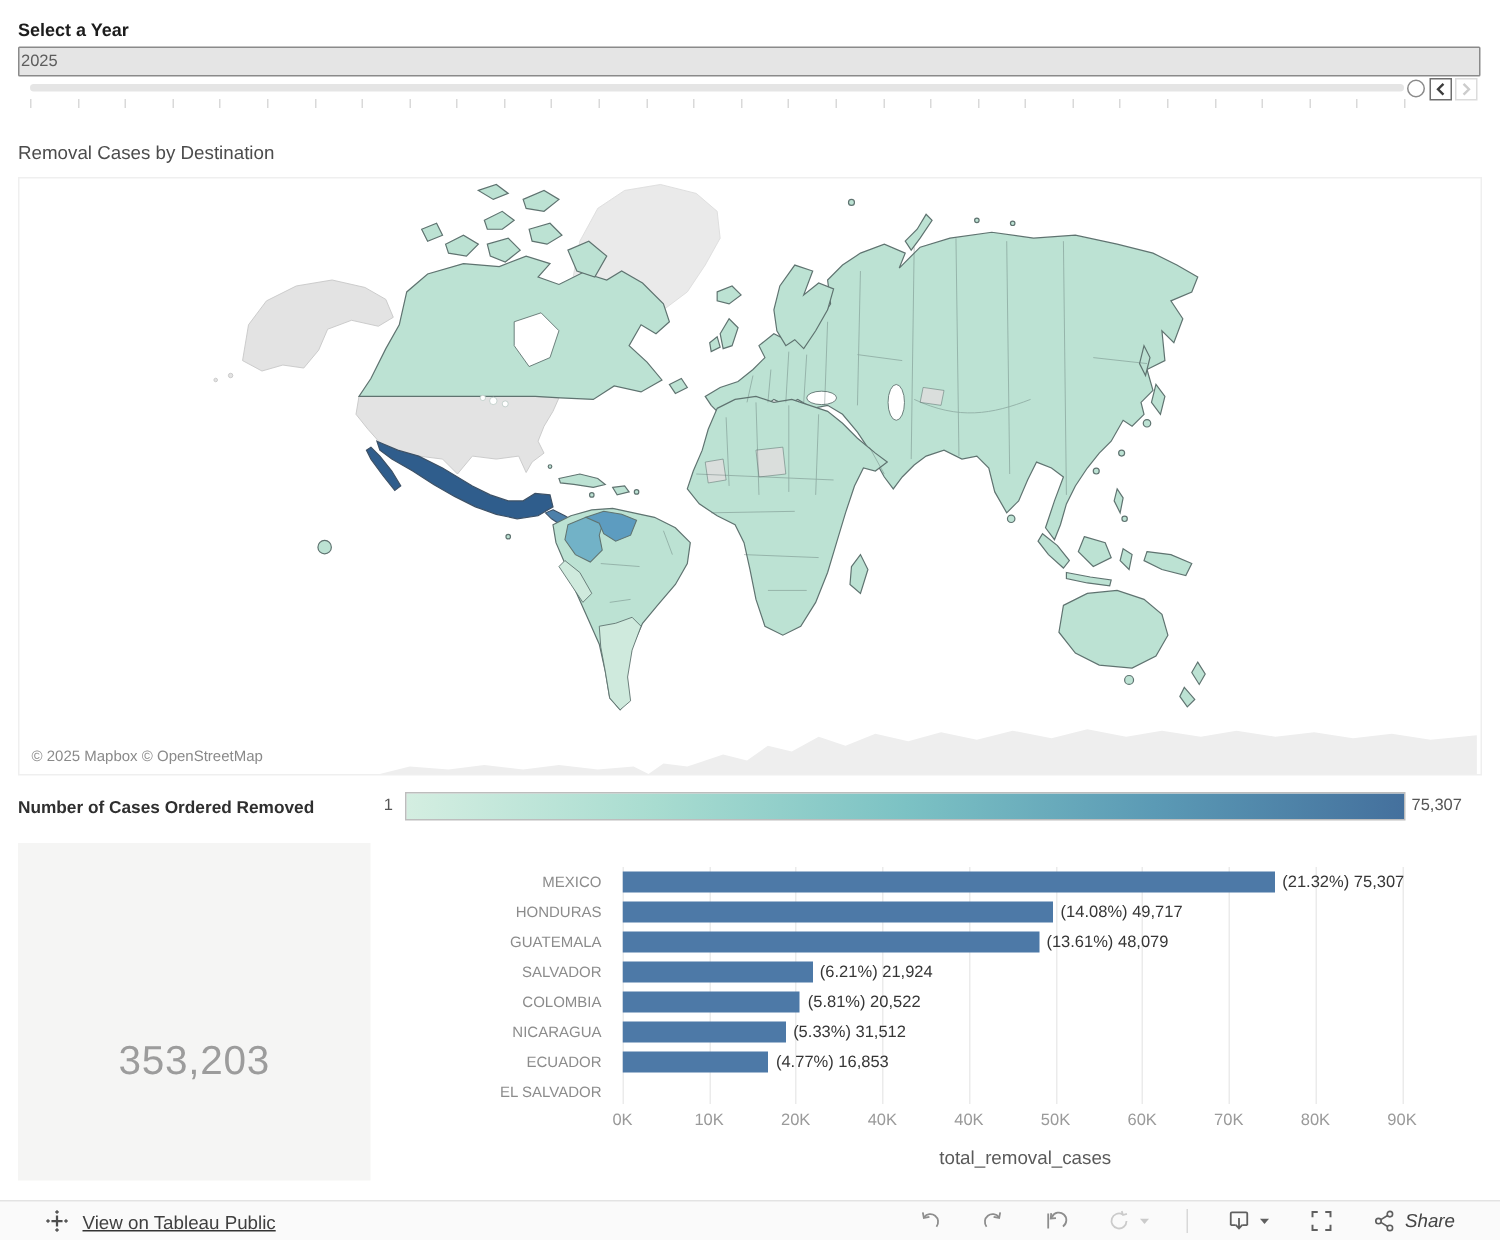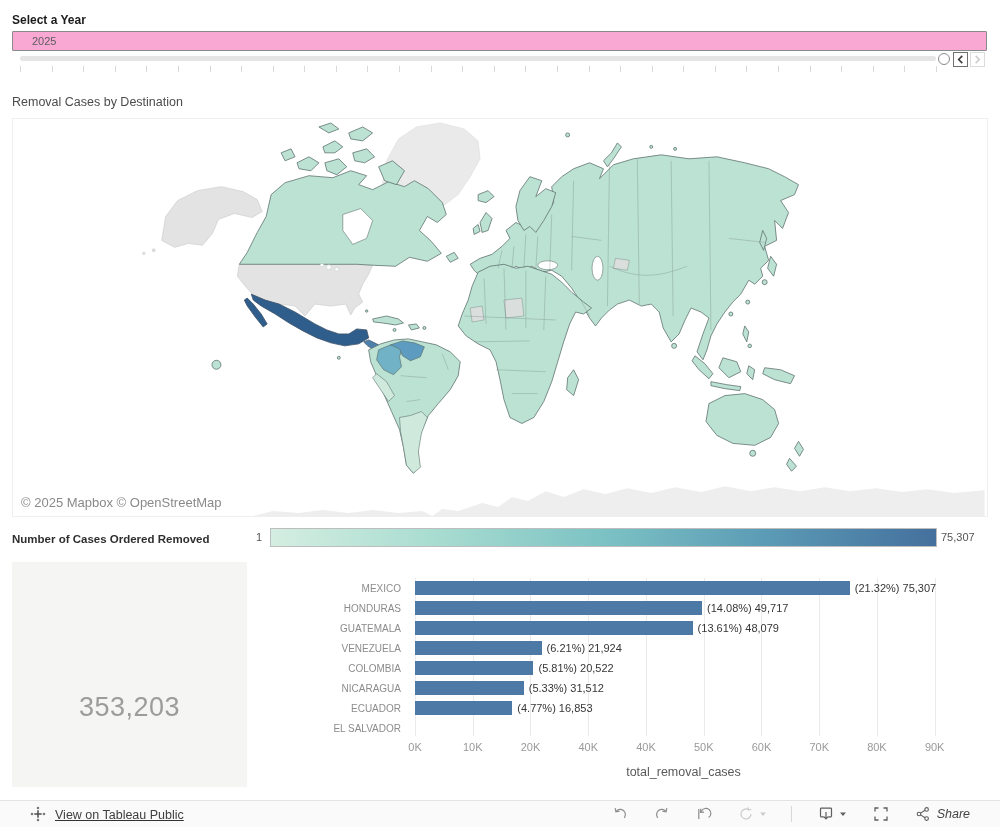--- a/index.html
+++ b/index.html
@@ -1,37 +1,37 @@
 <!DOCTYPE html>
 <html style="--bar: #4d79a7; --land: #bce2d3; --land-light: #cfeadd; --border: #5f7370; --us: #e3e3e3; --greenland: #eaeaea; --antarctica: #eeeeee; --mexico: #2f5d8c; --central-america: #4d80aa; --venezuela: #5d9cc0; --colombia: #72b2c7;"><head>
 <meta charset="utf-8">
 <style>
   html,body{margin:0;padding:0;background:#fff;}
   .screen{position:relative;width:1000px;height:827px;background:#fff;overflow:hidden;
           font-family:"Liberation Sans",sans-serif;color:#333;}
   
   .param-label{position:absolute;left:12px;top:13px;font-size:12px;font-weight:bold;color:#1c1c1c;}
   .param-input{position:absolute;left:12px;top:31px;width:975px;height:20px;box-sizing:border-box;
-               border:1px solid #8a8a8a;border-radius:1px;font-size:11px;color:#5d5d5d;padding:0 19px;
-               font-family:"Liberation Sans",sans-serif;background:#f9a8d4;}
+               border:1px solid #8a8a8a;border-radius:1px;font-size:11px;color:#5d5d5d;padding:0 1px;
+               font-family:"Liberation Sans",sans-serif;background:#e5e5e5;}
   .slider-track{position:absolute;left:20px;top:56px;width:916px;height:5px;background:#e5e5e5;border-radius:3px;}
   .slider-handle{position:absolute;left:938px;top:53px;width:10px;height:10px;background:#fff;
                  border:1.5px solid #8a8a8a;border-radius:50%;}
   .step-btn{position:absolute;top:52px;width:15px;height:15px;box-sizing:border-box;background:#fff;
             display:flex;align-items:center;justify-content:center;padding:0;}
   .step-prev{left:953px;border:1px solid #6f6f6f;color:#3c3c3c;}
   .step-next{left:970px;border:1px solid #dcdcdc;color:#cccccc;}
   .ticks{position:absolute;left:20px;top:66px;width:916px;height:7px;}
   .ticks i{position:absolute;top:0;width:1px;height:6px;background:#d9d9d9;}
   
   .map-title{position:absolute;left:12px;top:95px;font-size:12.5px;color:#4c4c4c;}
   .map-box{position:absolute;left:12px;top:118px;width:976px;height:399px;box-sizing:border-box;
            border:1px solid #efefef;background:#fff;}
   .map-box svg{display:block;width:100%;height:100%;}
-  .attribution{position:absolute;left:4px;bottom:5px;font-size:13px;color:#8a8a8a;
+  .attribution{position:absolute;left:4px;bottom:5px;font-size:10px;color:#8a8a8a;
                background:rgba(255,255,255,.6);padding:1px 4px;}
   .land{fill:var(--land);stroke:var(--border);stroke-width:.8;}
   .land2{fill:var(--land-light);stroke:var(--border);stroke-width:.6;}
   .us{fill:var(--us);stroke:#c7c7c7;stroke-width:.6;}
   .grl{fill:var(--greenland);stroke:#dcdcdc;stroke-width:.6;}
   .ant{fill:var(--antarctica);stroke:none;}
   .mx{fill:var(--mexico);stroke:#3d5166;stroke-width:.8;}
   .cam{fill:var(--central-america);stroke:#3d5166;stroke-width:.7;}
   .ve{fill:var(--venezuela);stroke:var(--border);stroke-width:.7;}
   .co{fill:var(--colombia);stroke:var(--border);stroke-width:.7;}
@@ -245,21 +245,21 @@
   <div class="legend-max">75,307</div>
 
   <div class="total-card">
     <div class="total-value">353,203</div>
   </div>
 
   <div class="chart-labels">
       <div class="lab">MEXICO</div>
       <div class="lab">HONDURAS</div>
       <div class="lab">GUATEMALA</div>
-      <div class="lab">VENEZUELA</div>
+      <div class="lab">SALVADOR</div>
       <div class="lab">COLOMBIA</div>
       <div class="lab">NICARAGUA</div>
       <div class="lab">ECUADOR</div>
       <div class="lab">EL SALVADOR</div>
     </div>
   <div class="chart-grid">
       <i style="left: 0px;"></i>
       <i style="left: 57.7419px;"></i>
       <i style="left: 115.484px;"></i>
       <i style="left: 173.226px;"></i>

